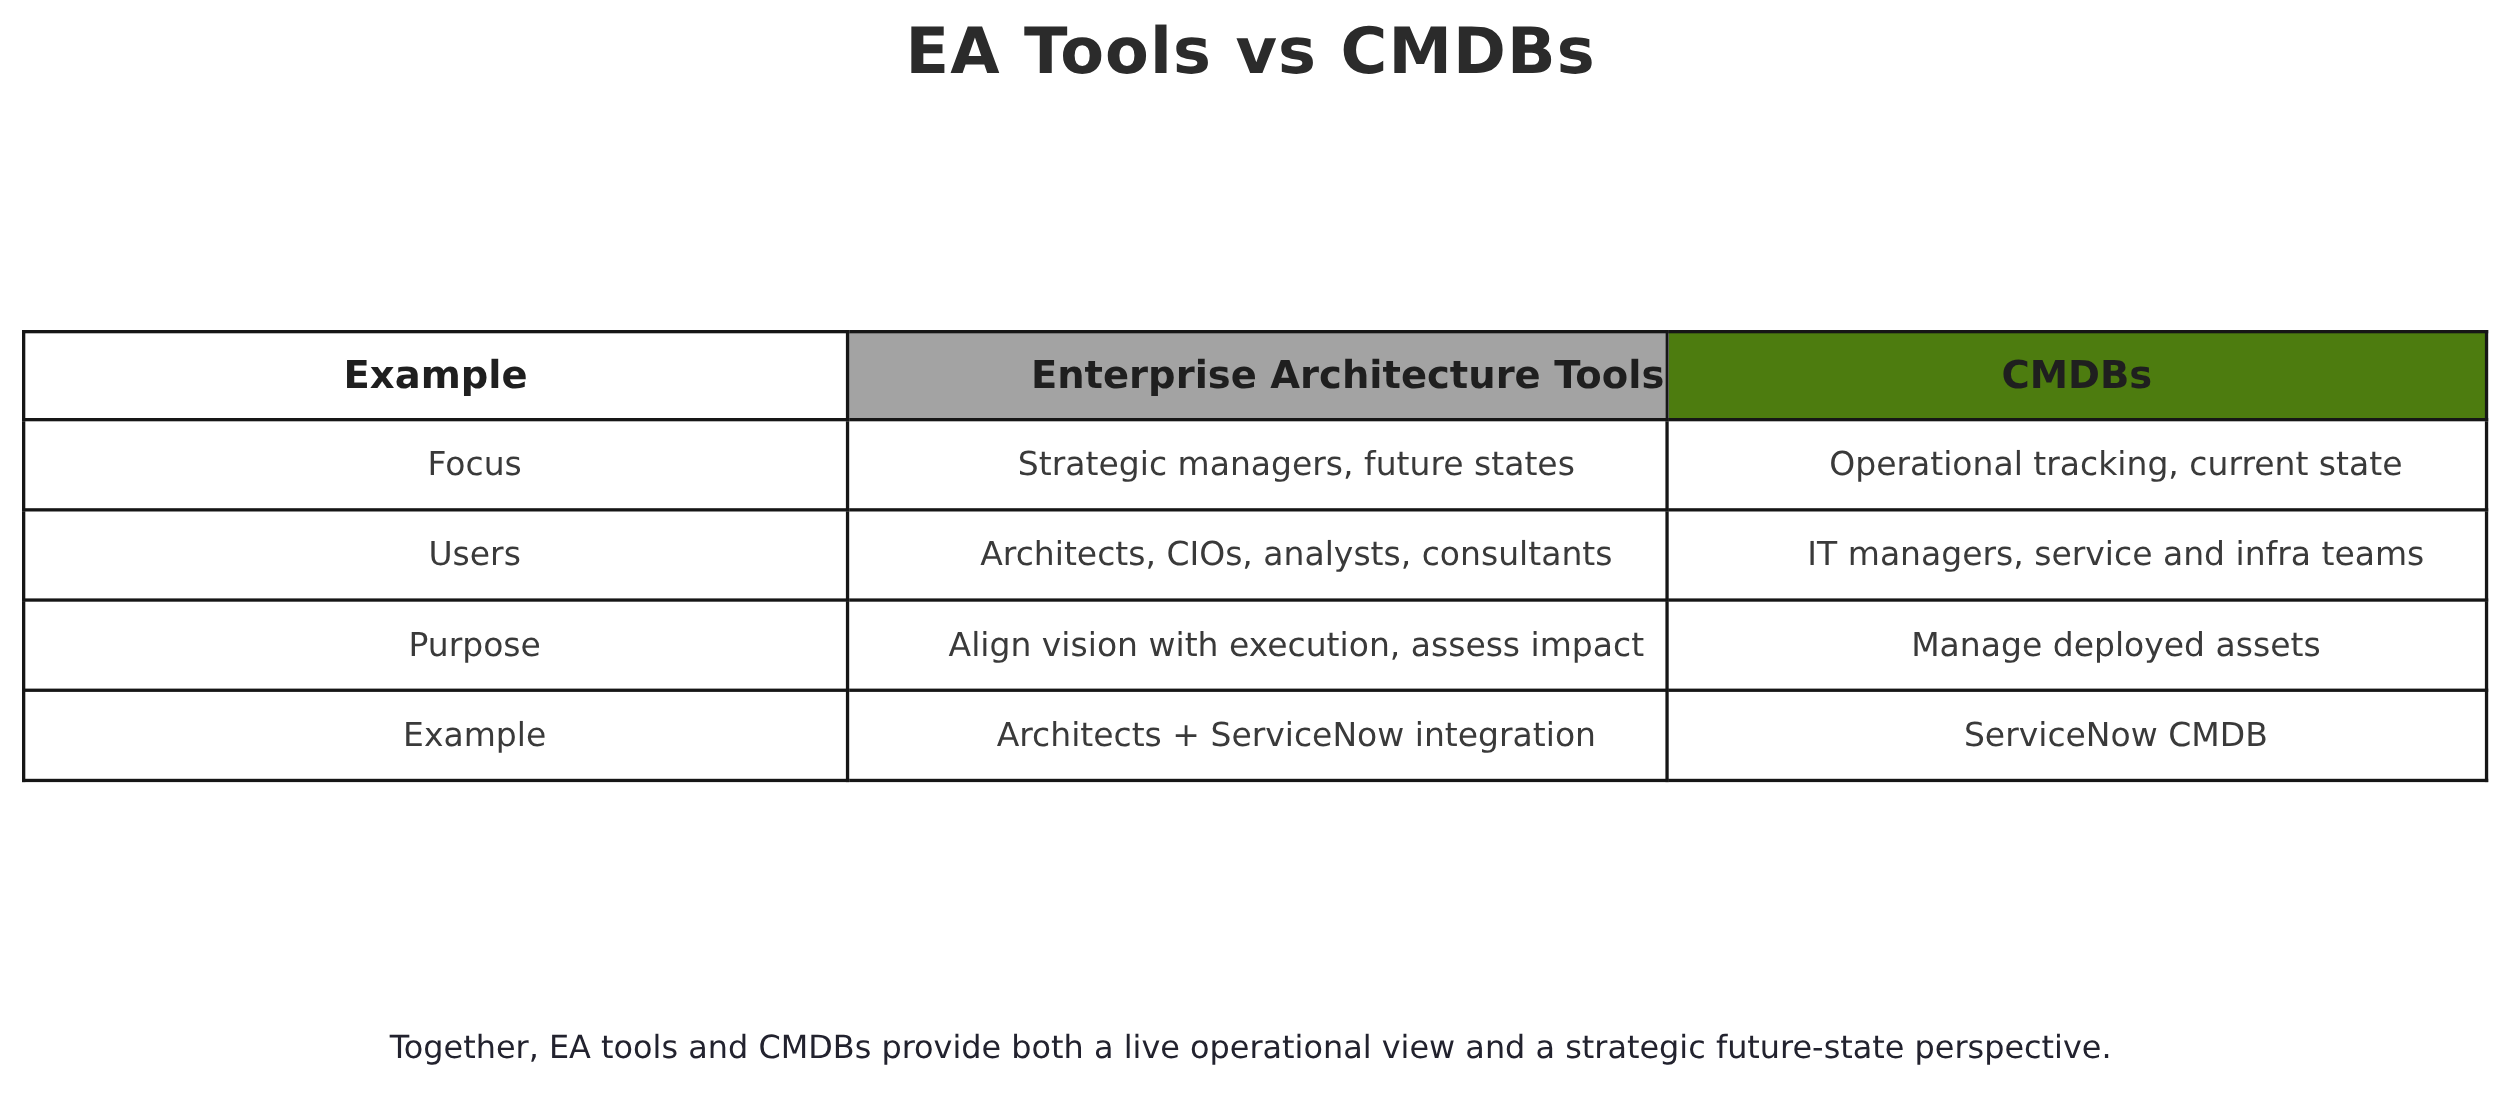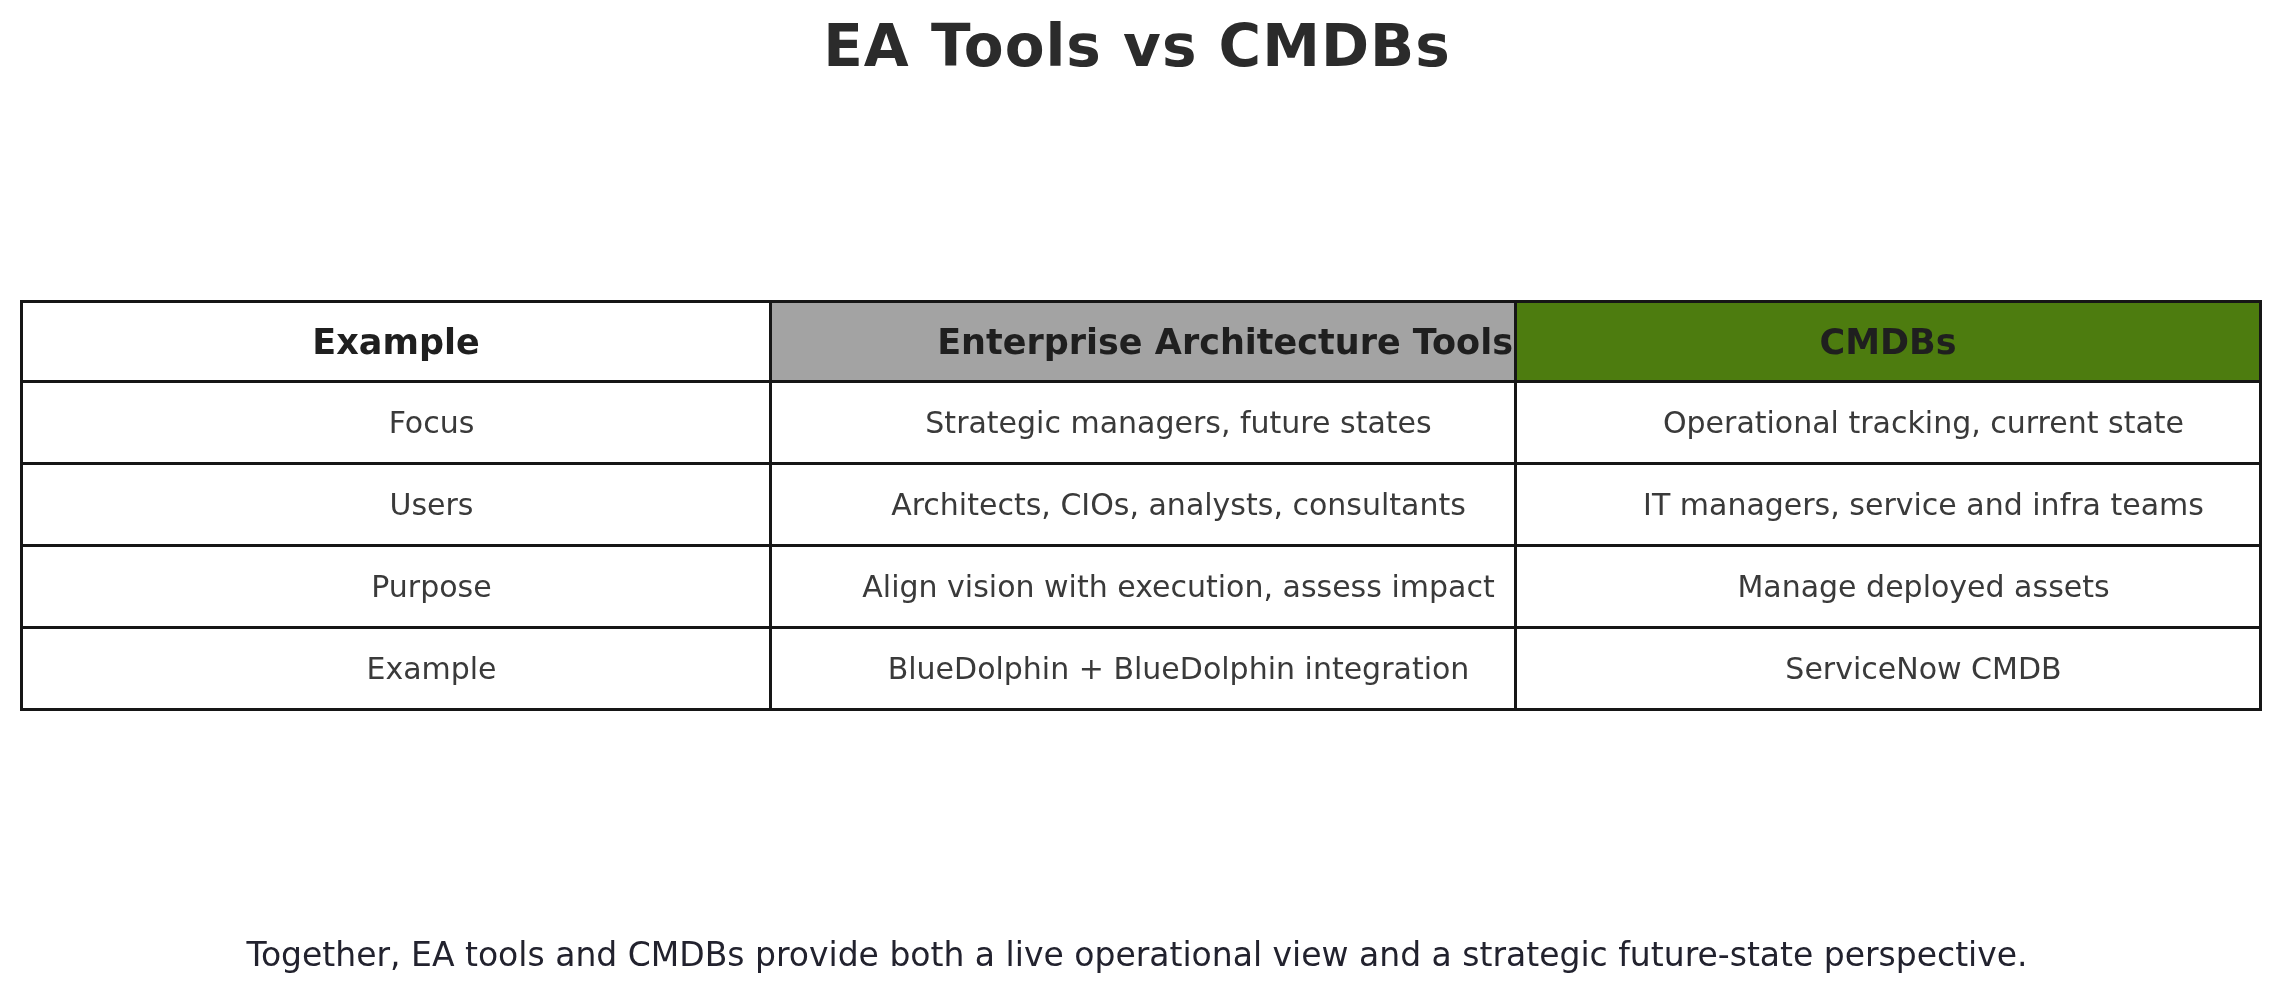--- a/index.html
+++ b/index.html
@@ -60,21 +60,21 @@
   .col-cat  { width: 744px; }
   .col-ea   { width: 740px; }
   .col-cmdb { width: 740px; }
   .caption {
     margin: 0;
     position: absolute;
     left: 0;
     top: 935px;
     width: 2274px;
     text-align: center;
-    font-size: 33px;
+    font-size: 29px;
     color: #22222e;
   }
 </style>
 </head>
 <body>
 
 <div class="page">
 
   <h1 class="title">EA Tools vs CMDBs</h1>
 
@@ -97,21 +97,21 @@
         <td>Architects, CIOs, analysts, consultants</td>
         <td>IT managers, service and infra teams</td>
       </tr>
       <tr>
         <td>Purpose</td>
         <td>Align vision with execution, assess impact</td>
         <td>Manage deployed assets</td>
       </tr>
       <tr>
         <td>Example</td>
-        <td>BlueDolphin + BlueDolphin integration</td>
+        <td>Architects + ServiceNow integration</td>
         <td>ServiceNow CMDB</td>
       </tr>
     </tbody>
   </table>
 
   <p class="caption">Together, EA tools and CMDBs provide both a live operational view and a strategic future-state perspective.</p>
 
 </div>
 
 </body></html>

